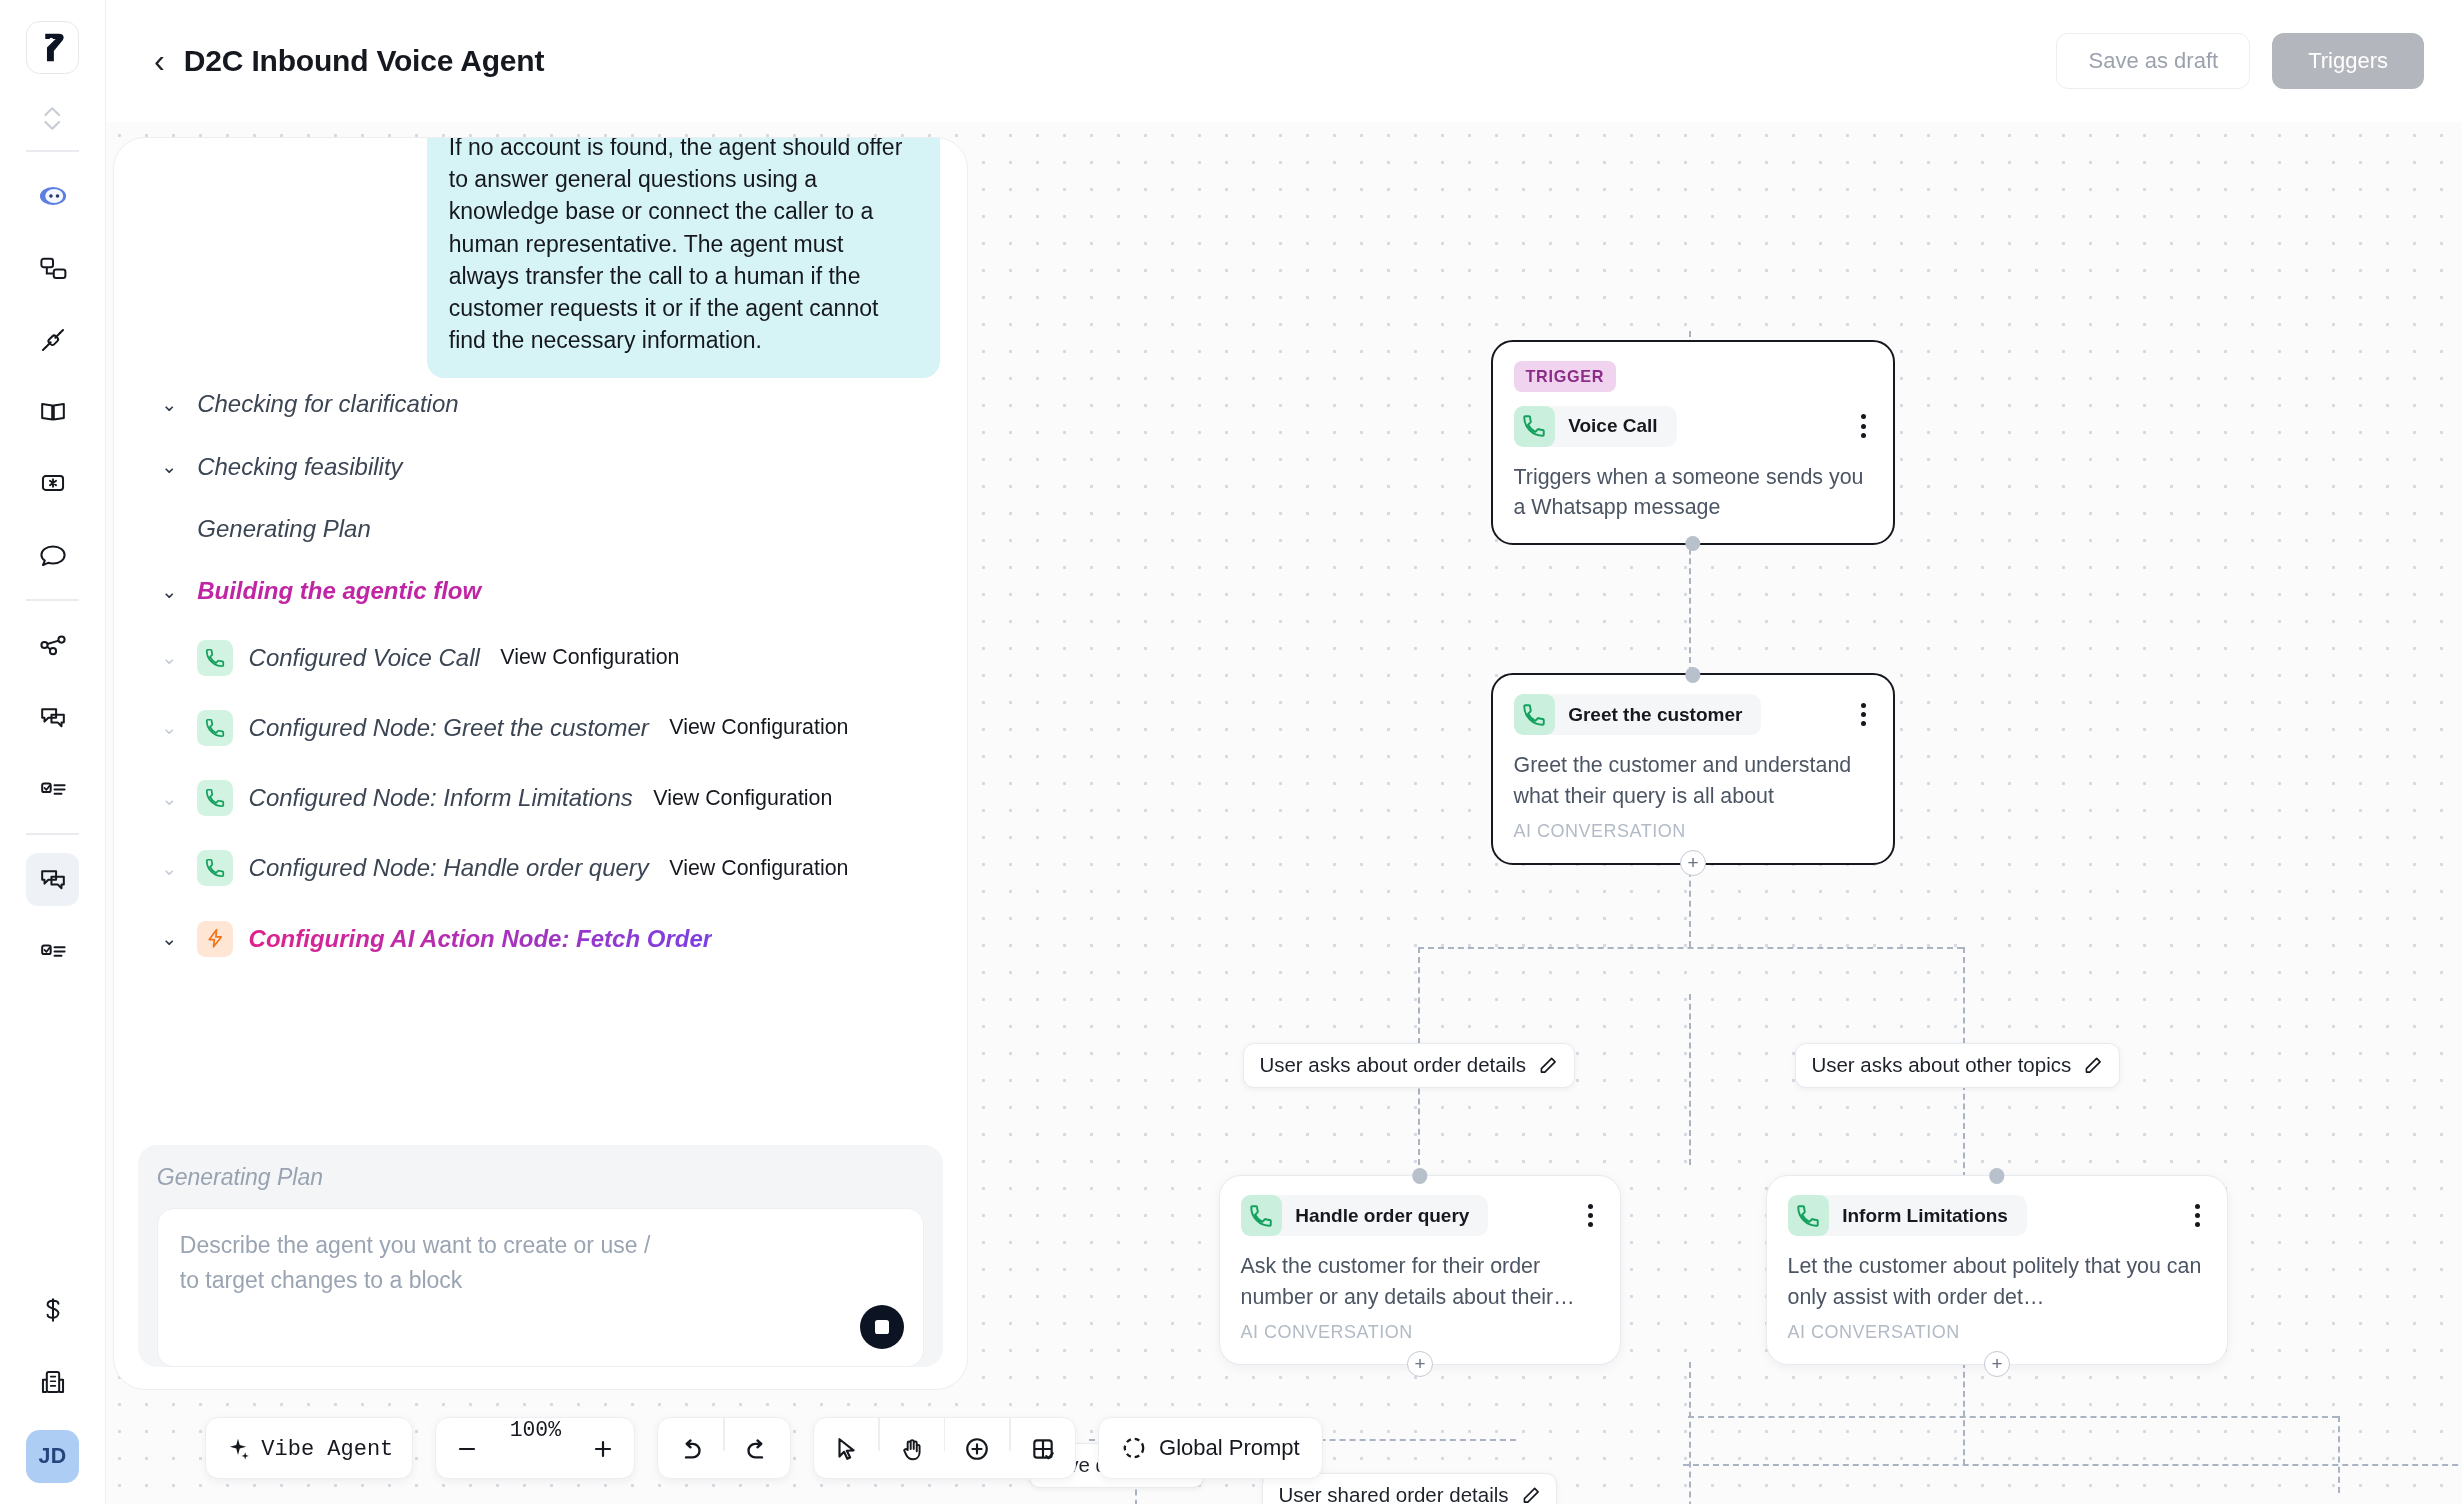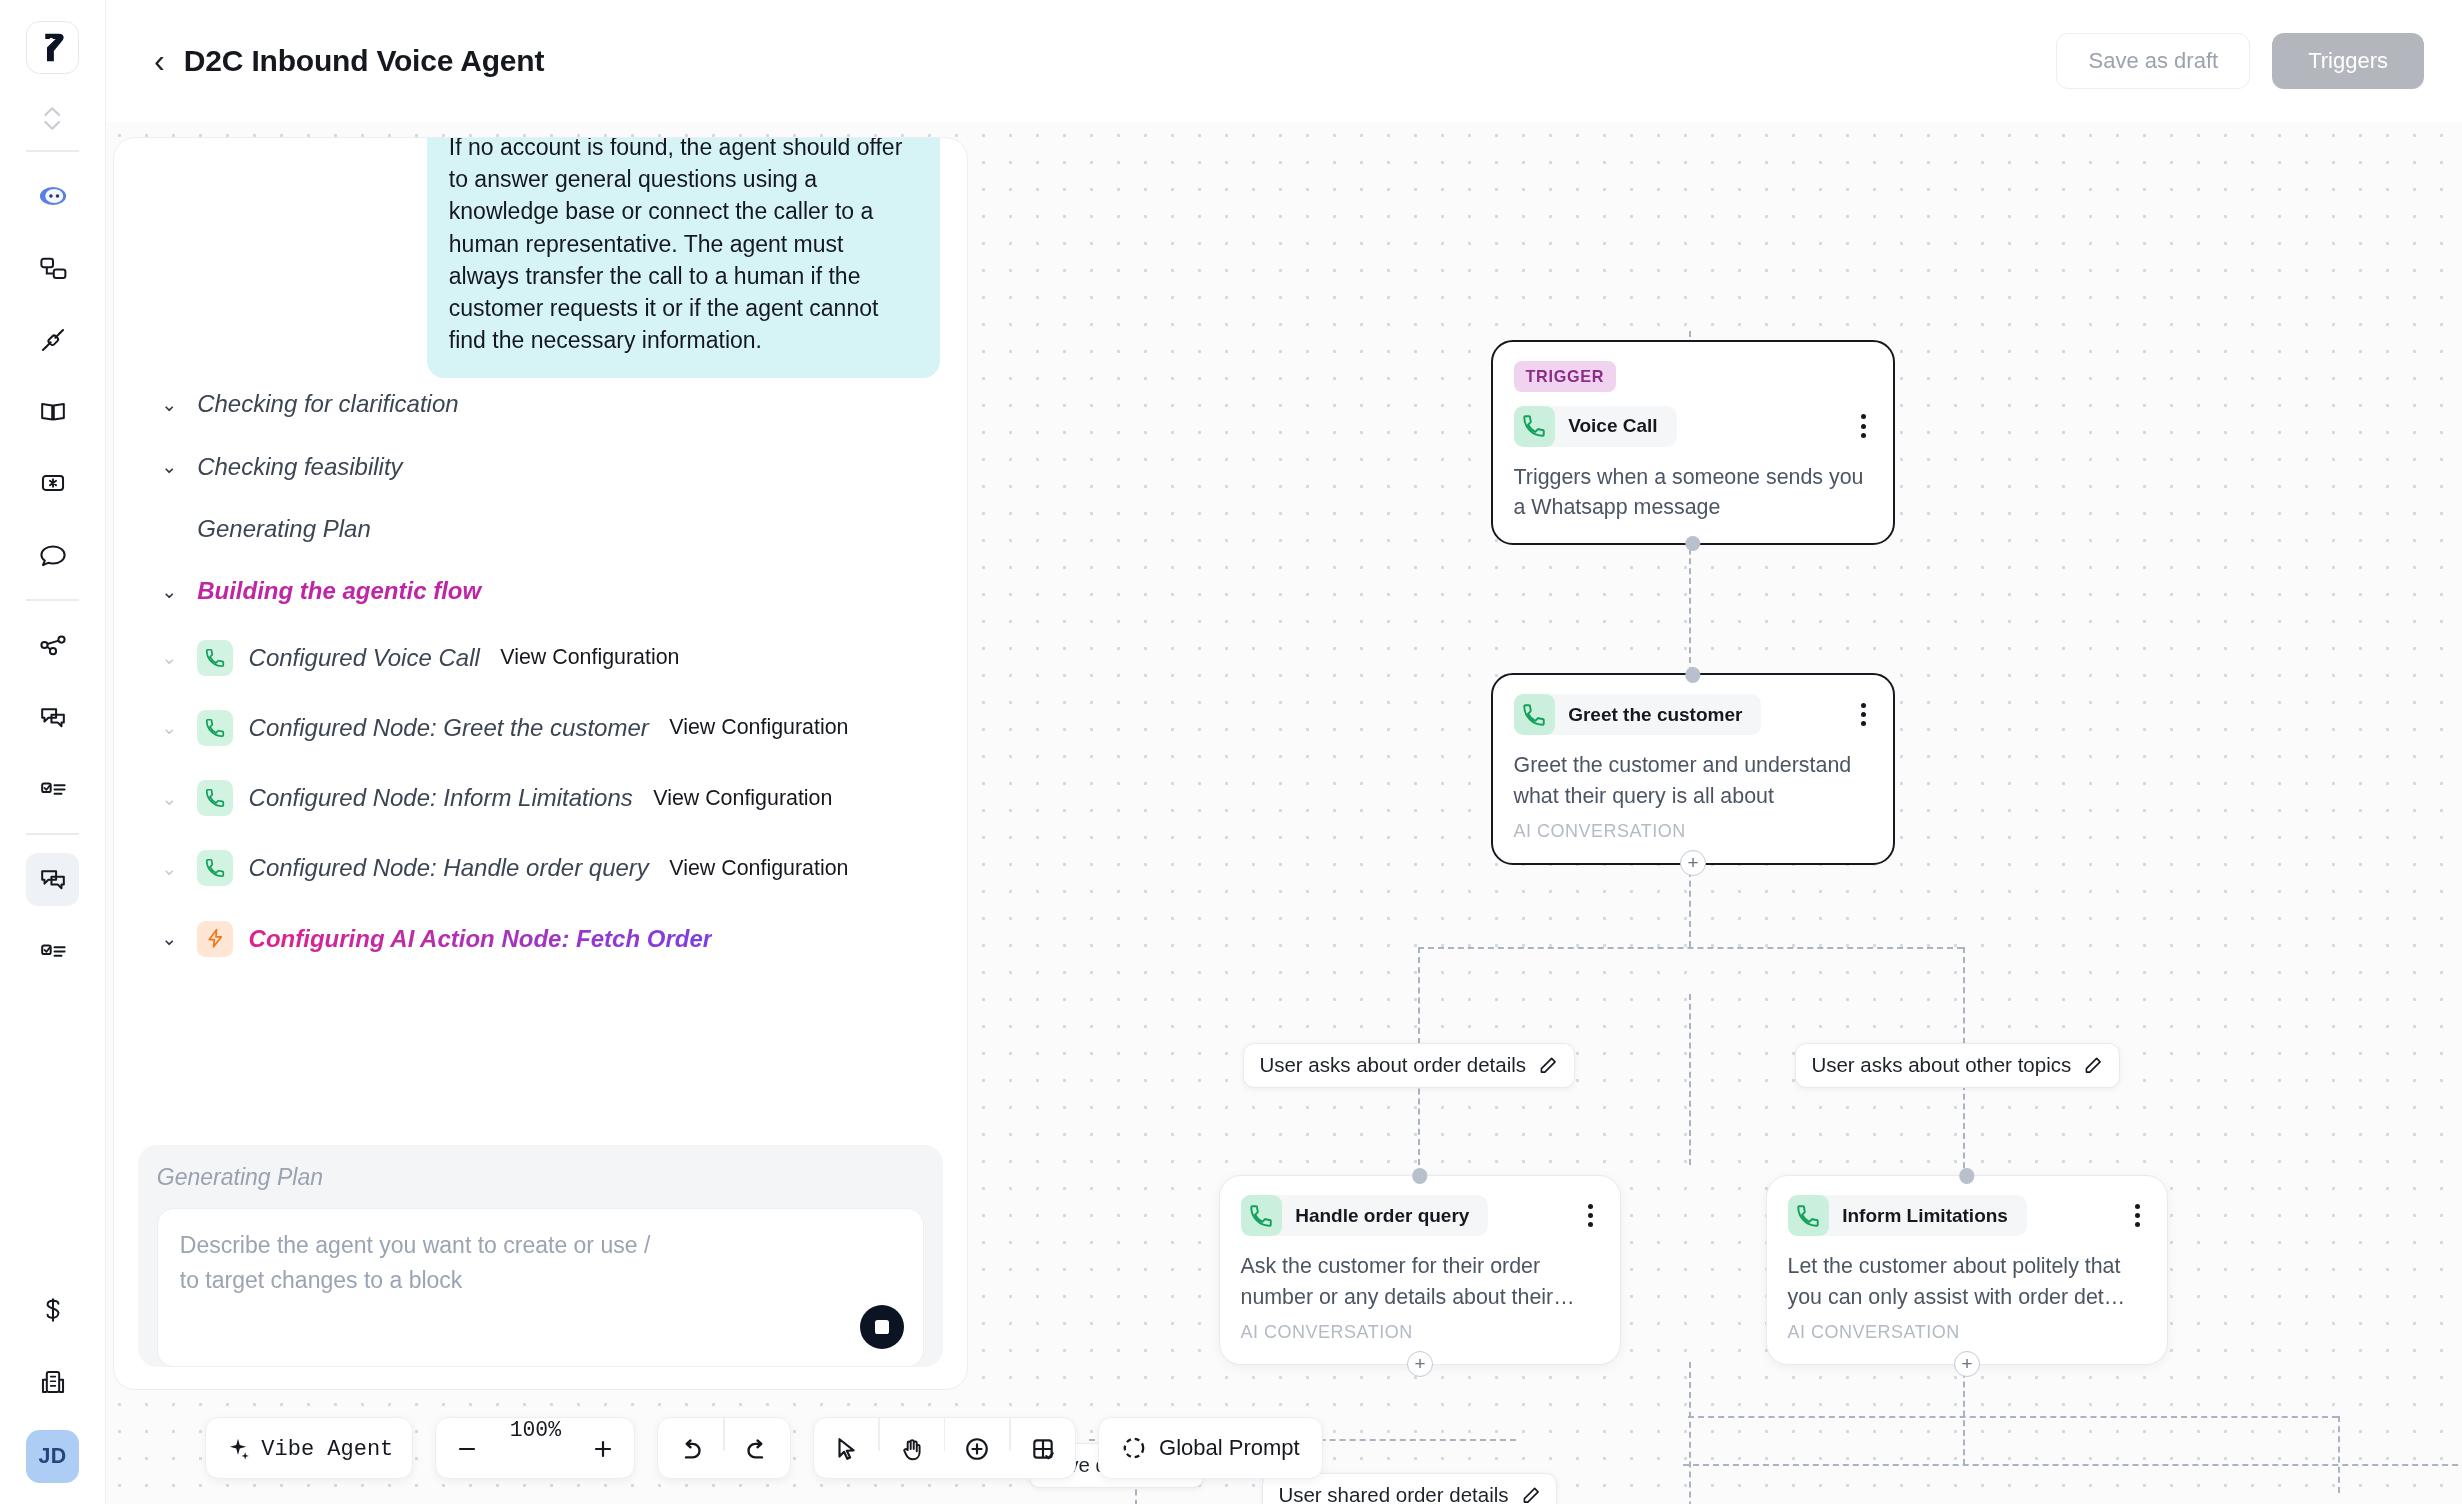--- a/index.html
+++ b/index.html
@@ -133,21 +133,21 @@
   .tb-div { width:1.7px; height:32.5px; background:#eceef1; }
   .global-prompt {
     background:#fff; border:1.7px solid #eceef1; border-radius:13.7px; height:62px;
     display:flex; align-items:center; gap:12px; padding: 0 22px;
     box-shadow: 0 2.6px 8.5px rgba(20,25,40,.05); font-size:22px; color:#15181e;
   }
 
   
   .chat-panel {
     position: absolute; top: 137px; left: 6.8px; width: 855px; bottom: 115px;
-    background:#fff; border: 1.7px solid #eceef1; border-radius: 22px;
+    background:#fff; border: 1.7px solid #eceef1; border-radius: 32px;
     z-index: 22; display:flex; flex-direction: column; overflow:hidden;
   }
   .chat-scroll { flex: 1 1 auto; overflow: hidden; padding: 0 27px; position: relative; }
   .bubble-user {
     margin-left: auto; margin-top: -26px; width: 513px;
     background: #d6f4f5; color: #15181e; border-radius: 17px;
     padding: 19px 22px 22px 22px; font-size: 23px; line-height: 1.40;
   }
   .step { display:flex; align-items:center; gap: 15.4px; padding: 12px 0 12px 20.5px; }
   .step + .step { margin-top: 10.3px; }
@@ -400,21 +400,21 @@
               <i></i>
               <i></i>
               <i></i>
             </div>
         </div>
         <div class="node-desc">Ask the customer for their order number or any details about their…</div>
         <div class="node-type">AI CONVERSATION</div>
         <div class="handle-plus" style="bottom:-13px;">+</div>
       </div>
 
-      <div class="node soft" style="left:1660px; top:1053px; width:402px;">
+      <div class="node soft" style="left:1660px; top:1053px; width:462px;">
         <div class="handle-dot" style="top:-7.7px;"></div>
         <div class="node-head">
           <div class="node-head-pill">
             <div class="ic-phone">
               <svg width="26" height="26" viewBox="0 0 24 24">
                   <path d="M6.6 10.8c1.4 2.8 3.8 5.2 6.6 6.6l2.2-2.2c.3-.3.7-.4 1-.2 1.1.4 2.3.6 3.6.6.6 0 1 .4 1 1V20c0 .6-.4 1-1 1C10.7 21 3 13.3 3 4c0-.6.4-1 1-1h3.4c.6 0 1 .4 1 1 0 1.2.2 2.4.6 3.6.1.3 0 .7-.2 1l-2.2 2.2z" fill="none" stroke="#12a05c" stroke-width="1.8" stroke-linejoin="round"></path>
                 </svg>
             </div>
             <div class="node-title">Inform Limitations</div>
           </div>

